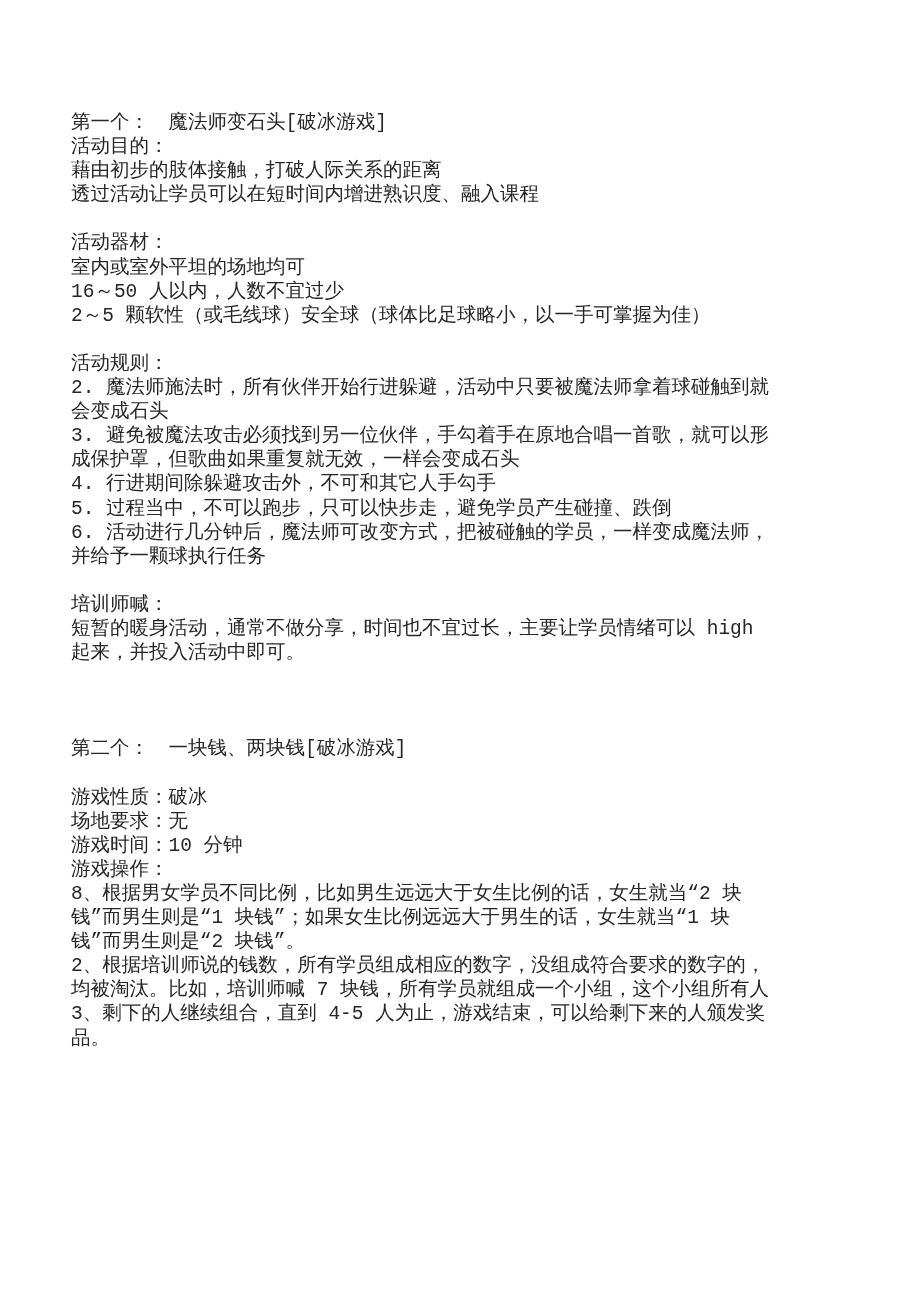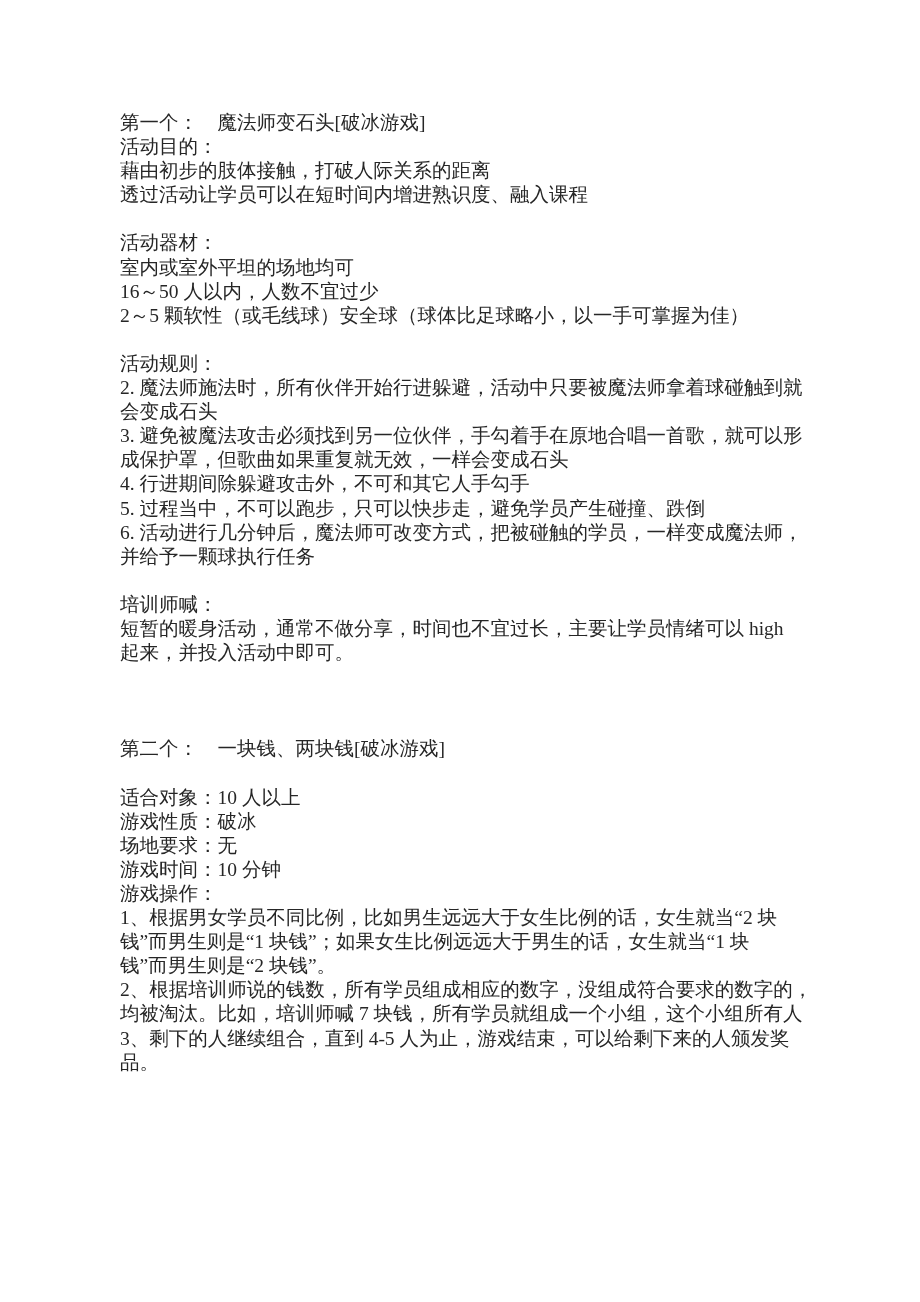--- a/index.html
+++ b/index.html
@@ -11,22 +11,22 @@
     height: 1302px;
     background: #ffffff;
     overflow: hidden;
   }
   .doc-page {
     position: relative;
     width: 920px;
     height: 1302px;
     box-sizing: border-box;
     background: #ffffff;
-    padding: 111px 120px 0 120px;
-    font-family: Liberation Serif, serif;
+    padding: 111px 120px 0 71px;
+    font-family: Liberation Mono, monospace;
     font-size: 19.5px;
     line-height: 24.1px;
     color: #262626;
   }
   .line {
     min-height: 24.1px;
     white-space: pre;
     letter-spacing: 0;
   }
   .line.blank {
@@ -58,25 +58,24 @@
     <div class="line">并给予一颗球执行任务</div>
     <div class="line blank"></div>
     <div class="line">培训师喊：</div>
     <div class="line">短暂的暖身活动，通常不做分享，时间也不宜过长，主要让学员情绪可以 high</div>
     <div class="line">起来，并投入活动中即可。</div>
     <div class="line blank"></div>
     <div class="line blank"></div>
     <div class="line blank"></div>
     <div class="line">第二个：　一块钱、两块钱[破冰游戏]</div>
     <div class="line blank"></div>
-    <div class="line">适合对象：10 人以上</div>
     <div class="line">游戏性质：破冰</div>
     <div class="line">场地要求：无</div>
     <div class="line">游戏时间：10 分钟</div>
     <div class="line">游戏操作：</div>
-    <div class="line">1、根据男女学员不同比例，比如男生远远大于女生比例的话，女生就当“2 块</div>
+    <div class="line">8、根据男女学员不同比例，比如男生远远大于女生比例的话，女生就当“2 块</div>
     <div class="line">钱”而男生则是“1 块钱”；如果女生比例远远大于男生的话，女生就当“1 块</div>
     <div class="line">钱”而男生则是“2 块钱”。</div>
     <div class="line">2、根据培训师说的钱数，所有学员组成相应的数字，没组成符合要求的数字的，</div>
     <div class="line">均被淘汰。比如，培训师喊 7 块钱，所有学员就组成一个小组，这个小组所有人</div>
     <div class="line">3、剩下的人继续组合，直到 4-5 人为止，游戏结束，可以给剩下来的人颁发奖</div>
     <div class="line">品。</div>
   </div>
 
 </body></html>

